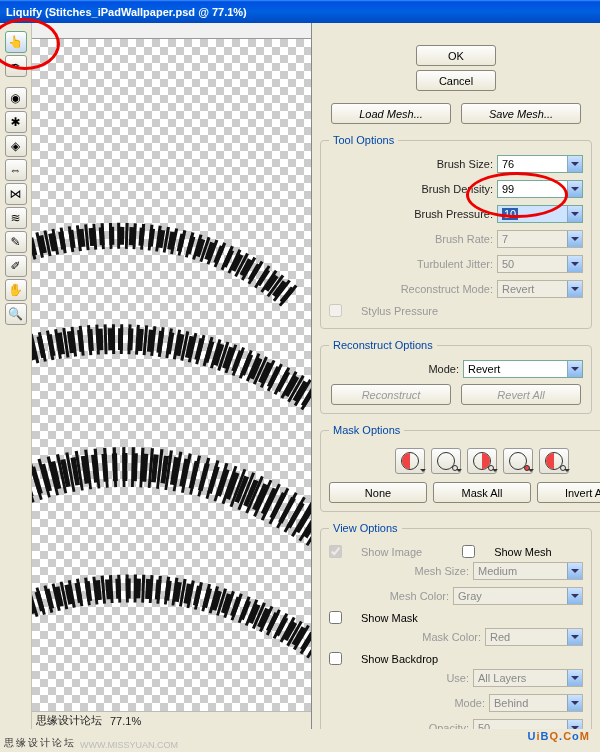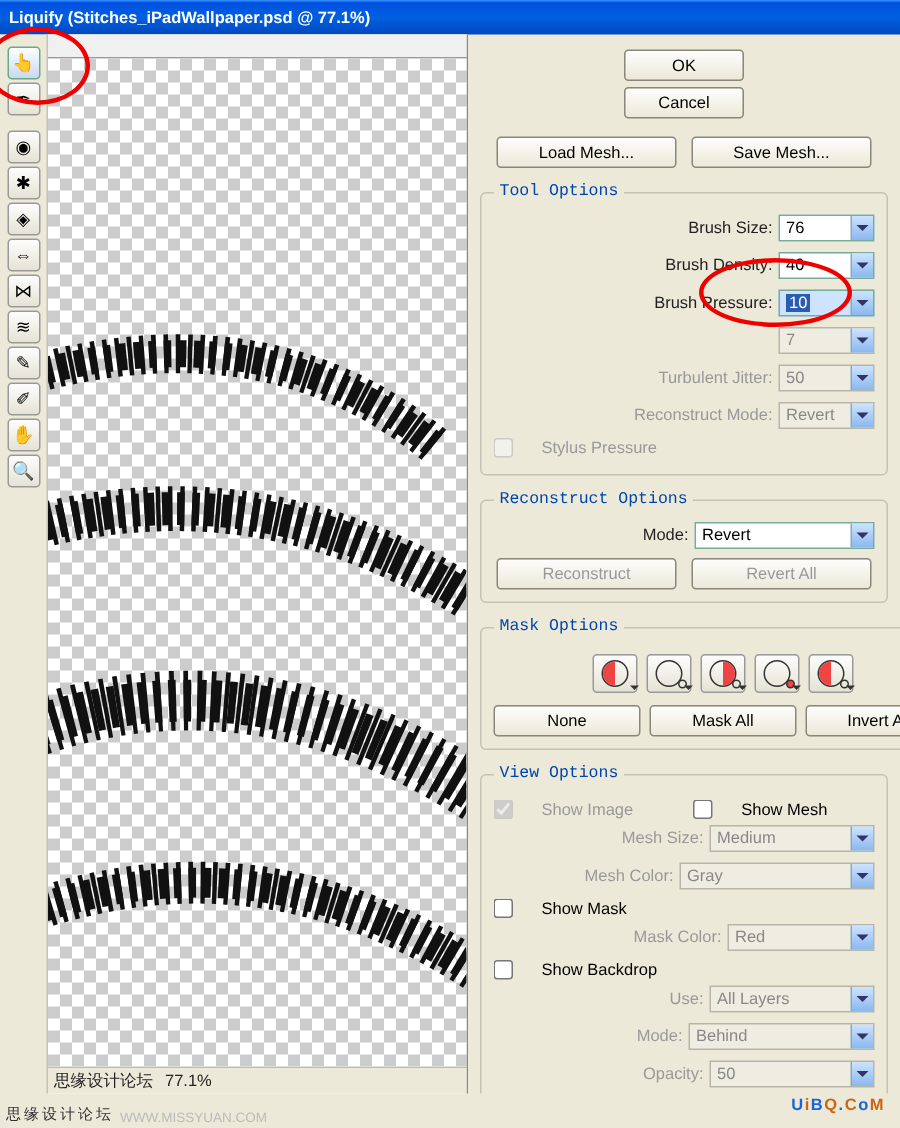--- a/index.html
+++ b/index.html
@@ -9,31 +9,31 @@
   .circle-mid { position: absolute; top: 172px; left: 466px; width: 102px; height: 46px; border: 3px solid #e00; border-radius: 50%; pointer-events: none; z-index: 20; }
   .main { display: flex; height: 706px; }
   .toolbar { width: 32px; background: #ece9d8; padding-top: 8px; display: flex; flex-direction: column; align-items: center; gap: 2px; border-right: 1px solid #c6c3b6; }
   .tool-btn { width: 22px; height: 22px; border: 1px solid #999; background: linear-gradient(#fdfdfd,#e5e3d5); border-radius: 3px; display: flex; align-items: center; justify-content: center; cursor: pointer; font-size: 12px; }
   .tool-btn.sel { background: linear-gradient(#fff,#c8d8f0); border-color: #6a8; }
   .canvas-area { flex: 0 0 280px; background: #fff; position: relative; border-right: 1px solid #888; display: flex; flex-direction: column; }
   .ruler-h { height: 16px; background: #f0f0f0; border-bottom: 1px solid #999; }
   .canvas-inner { flex: 1; position: relative; overflow: hidden; background: repeating-conic-gradient(#ccc 0 25%, #fff 0 50%) 0 0/16px 16px; }
   .stitches { position: absolute; inset:0; }
   .statusbar { height: 18px; background: #ece9d8; border-top: 1px solid #bbb; display: flex; align-items: center; font-size: 10px; padding: 0 4px; color:#222; gap:8px;}
-  .right-panel { flex: 1; padding: 10px 8px 4px 8px; display: flex; flex-direction: column; gap: 4px; overflow: hidden; }
+  .right-panel { flex: 1; padding: 10px 8px 4px 8px; display: flex; flex-direction: column; gap: 4px; overflow: hidden; margin-top: 12px; }
   .top-btns { display: flex; flex-direction: column; align-items: center; gap: 4px; margin-bottom: 6px; }
   .btn { min-width: 80px; height: 21px; background: linear-gradient(#fdfdfd,#ece9d8); border: 1px solid #8a867a; border-radius: 3px; padding: 0 12px; display: inline-flex; align-items: center; justify-content: center; cursor: pointer; }
   .btn-row { display: flex; gap: 10px; justify-content:center;}
-  .btn-wide { width: 120px;}
+  .btn-wide { width: 120px; font-style: italic;}
   fieldset { border: 1px solid #c6c3b6; border-radius: 4px; margin: 0 0 6px 0; padding: 8px 8px 8px 8px; }
-  legend { color: #0046aa; padding: 0 4px; font-size: 11px; font-family: Liberation Mono, monospace; }
+  legend { color: #0046aa; padding: 0 4px; font-size: 11px; }
   .row { display: flex; align-items: center; justify-content: flex-end; gap: 4px; margin-bottom: 5px; height: 20px; }
   .row label { text-align: right; flex: 1; color: #222; }
   .row label.disabled { color: #999; }
-  .sel-box { width: 64px; height: 18px; border: 1px solid #7a9; background: #fff; position: relative; display:flex; align-items:center; padding:0 16px 0 4px;}
+  .sel-box { width: 86px; height: 18px; border: 1px solid #7a9; background: #fff; position: relative; display:flex; align-items:center; padding:0 16px 0 4px;}
   .sel-box.dis { background: #efede1; color:#888; border-color:#b8b5a6;}
   .sel-arrow { position: absolute; right: 0; top: 0; width: 15px; height: 100%; background: linear-gradient(#cde3ff,#8ab8ee); border-left: 1px solid #8ab; display: flex; align-items: center; justify-content: center; }
   .sel-arrow::after { content:""; border: 4px solid transparent; border-top-color: #336; margin-top:3px;}
   .chk { display: flex; align-items: center; gap: 19px; margin: 3px 0 3px 0; }
   .chk input { width: 13px; height: 13px; margin:0;}
   .chk.dis { color:#999;}
   .mask-icons { display:flex; gap:6px; justify-content:center; margin: 4px 0 8px;}
   .micon { width:30px; height:26px; border:1px solid #999; border-radius:3px; background:linear-gradient(#fdfdfd,#e5e3d5); display:flex;align-items:center;justify-content:center; position:relative;}
   .micon .lens{ width:18px;height:18px;border:1.5px solid #333;border-radius:50%;position:relative;}
   .micon .fill-l::before{content:"";position:absolute;left:0;top:0;width:50%;height:100%;background:#e44;border-radius:9px 0 0 9px;}
@@ -115,32 +115,33 @@
       <div class="row">
           <label>Brush Size:</label>
         <div class="sel-box">
             <span>76</span>
             <div class="sel-arrow"></div>
           </div>
         </div>
       <div class="row">
           <label>Brush Density:</label>
         <div class="sel-box">
-            <span>40</span>
+            <span>99</span>
             <div class="sel-arrow"></div>
           </div>
         </div>
       <div class="row">
           <label>Brush Pressure:</label>
         <div class="sel-box" style="background:#cde3ff">
             <span style="background:#2a5db0;color:#fff;padding:0 2px">10</span>
             <div class="sel-arrow"></div>
           </div>
         </div>
       <div class="row">
+          <label class="disabled">Brush Rate:</label>
         <div class="sel-box dis">
             <span>7</span>
             <div class="sel-arrow"></div>
           </div>
         </div>
       <div class="row">
           <label class="disabled">Turbulent Jitter:</label>
         <div class="sel-box dis">
             <span>50</span>
             <div class="sel-arrow"></div>
@@ -252,21 +253,21 @@
         </div>
       <div class="row">
           <label class="disabled">Use:</label>
         <div class="sel-box dis" style="width:110px">
             <span>All Layers</span>
             <div class="sel-arrow"></div>
           </div>
         </div>
       <div class="row">
           <label class="disabled">Mode:</label>
-        <div class="sel-box dis" style="width:124px">
+        <div class="sel-box dis" style="width:94px">
             <span>Behind</span>
             <div class="sel-arrow"></div>
           </div>
         </div>
       <div class="row">
           <label class="disabled">Opacity:</label>
         <div class="sel-box dis" style="width:110px">
             <span>50</span>
             <div class="sel-arrow"></div>
           </div>

